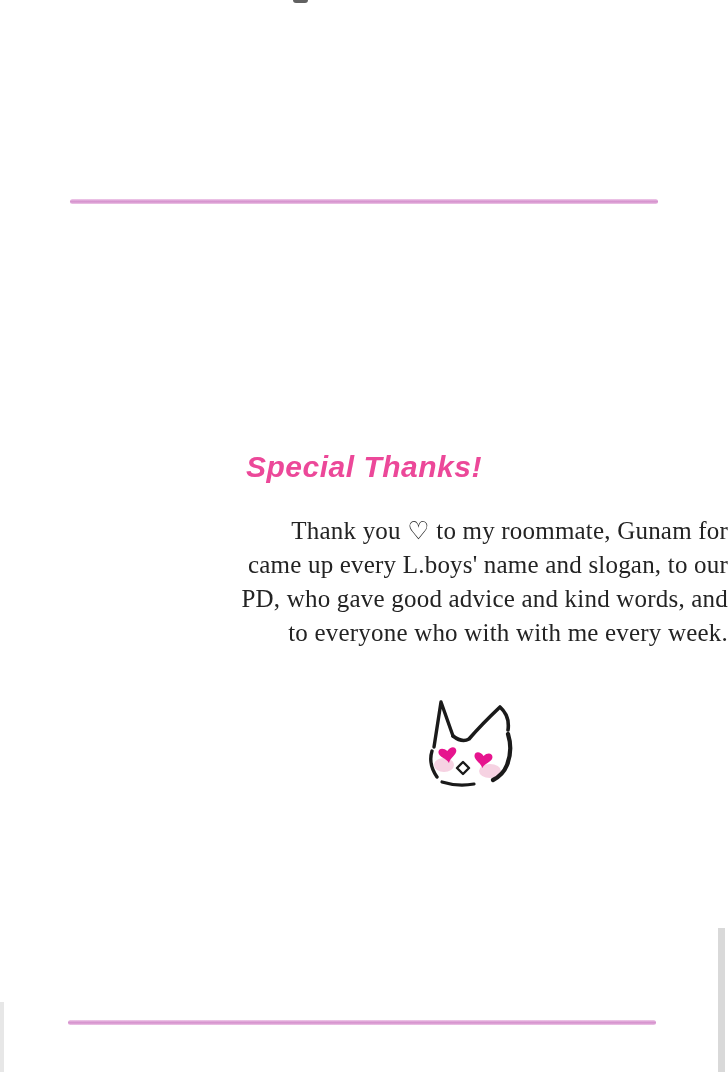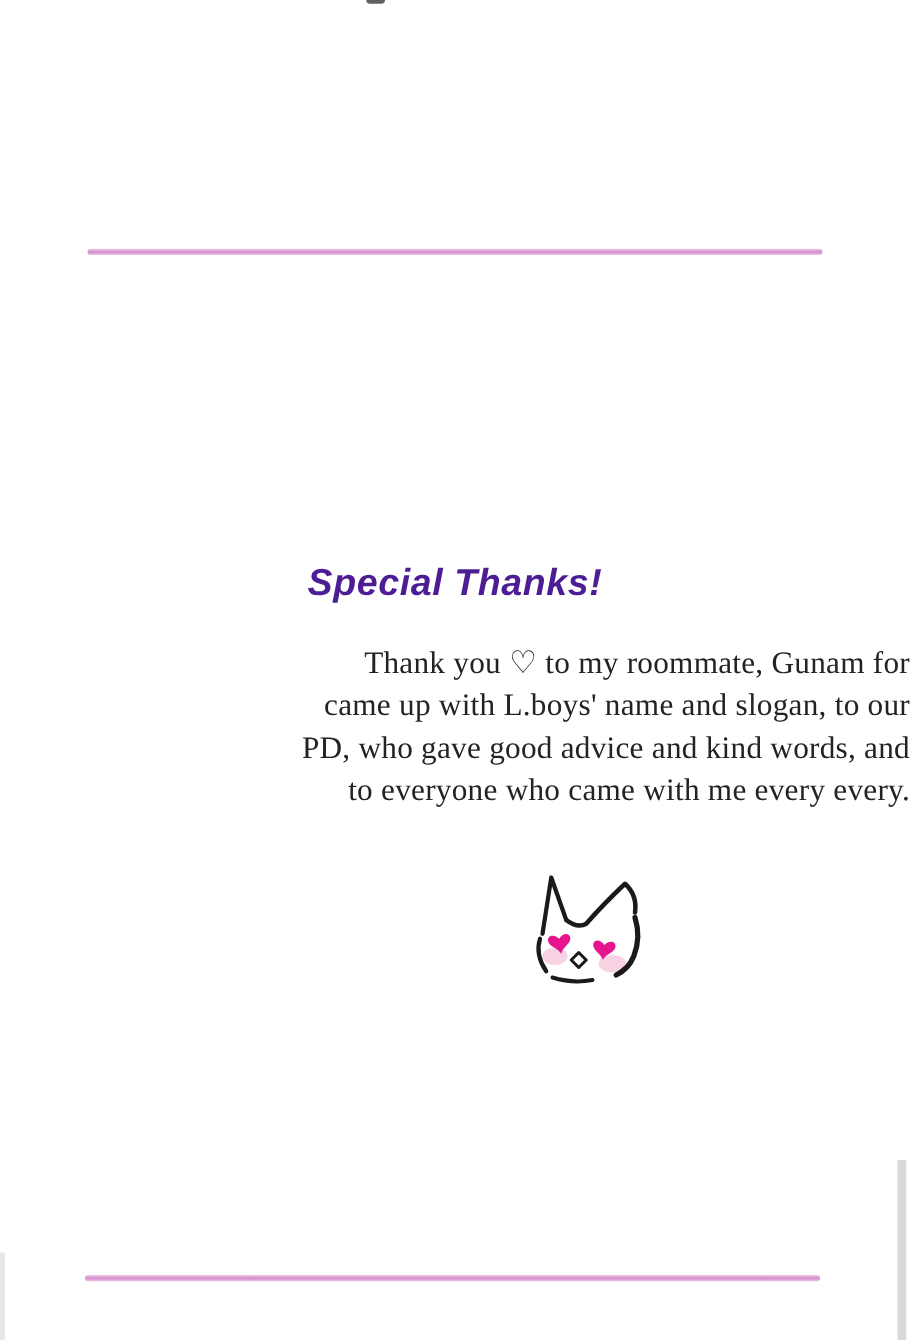--- a/index.html
+++ b/index.html
@@ -34,21 +34,21 @@
     position: absolute;
     top: 450px; left: 0;
     width: 100%;
     margin: 0;
     text-align: center;
     font-family: "Liberation Sans", "DejaVu Sans", sans-serif;
     font-style: italic;
     font-weight: 700;
     font-size: 30px;
     letter-spacing: 0.5px;
-    color: #4c1d95;
+    color: #ec4899;
   }
   .message {
     position: absolute;
     top: 514px; left: 0;
     width: 100%;
     text-align: right;
     font-size: 25px;
     line-height: 34px;
     color: #232323;
     letter-spacing: 0.2px;
@@ -70,23 +70,23 @@
 <div class="page">
 
   <div class="top-mark"></div>
 
   <div class="divider top"></div>
 
   <h1 class="heading">Special Thanks!</h1>
 
   <div class="message">
     <div class="line">Thank you ♡ to my roommate, Gunam for</div>
-    <div class="line">came up with L.boys' name and slogan, to our</div>
+    <div class="line">came up every L.boys' name and slogan, to our</div>
     <div class="line">PD, who gave good advice and kind words, and</div>
-    <div class="line">to everyone who came with me every every.</div>
+    <div class="line">to everyone who with with me every week.</div>
   </div>
 
   <svg class="cat-doodle" viewBox="0 0 132 112" xmlns="http://www.w3.org/2000/svg">
 
     <ellipse cx="36" cy="79" rx="10" ry="7" fill="#f6d2e2"></ellipse>
     <ellipse cx="82" cy="85" rx="11" ry="7" fill="#f6d2e2"></ellipse>
 
     <g fill="none" stroke="#1a1a1a" stroke-linecap="round" stroke-linejoin="round">
       <path d="M 26 61 L 33 16 L 45 50" stroke-width="3.4"></path>
       <path d="M 45 50 Q 54 57 61 53 Q 74 38 92 21 Q 102 30 100 44" stroke-width="3.6"></path>

